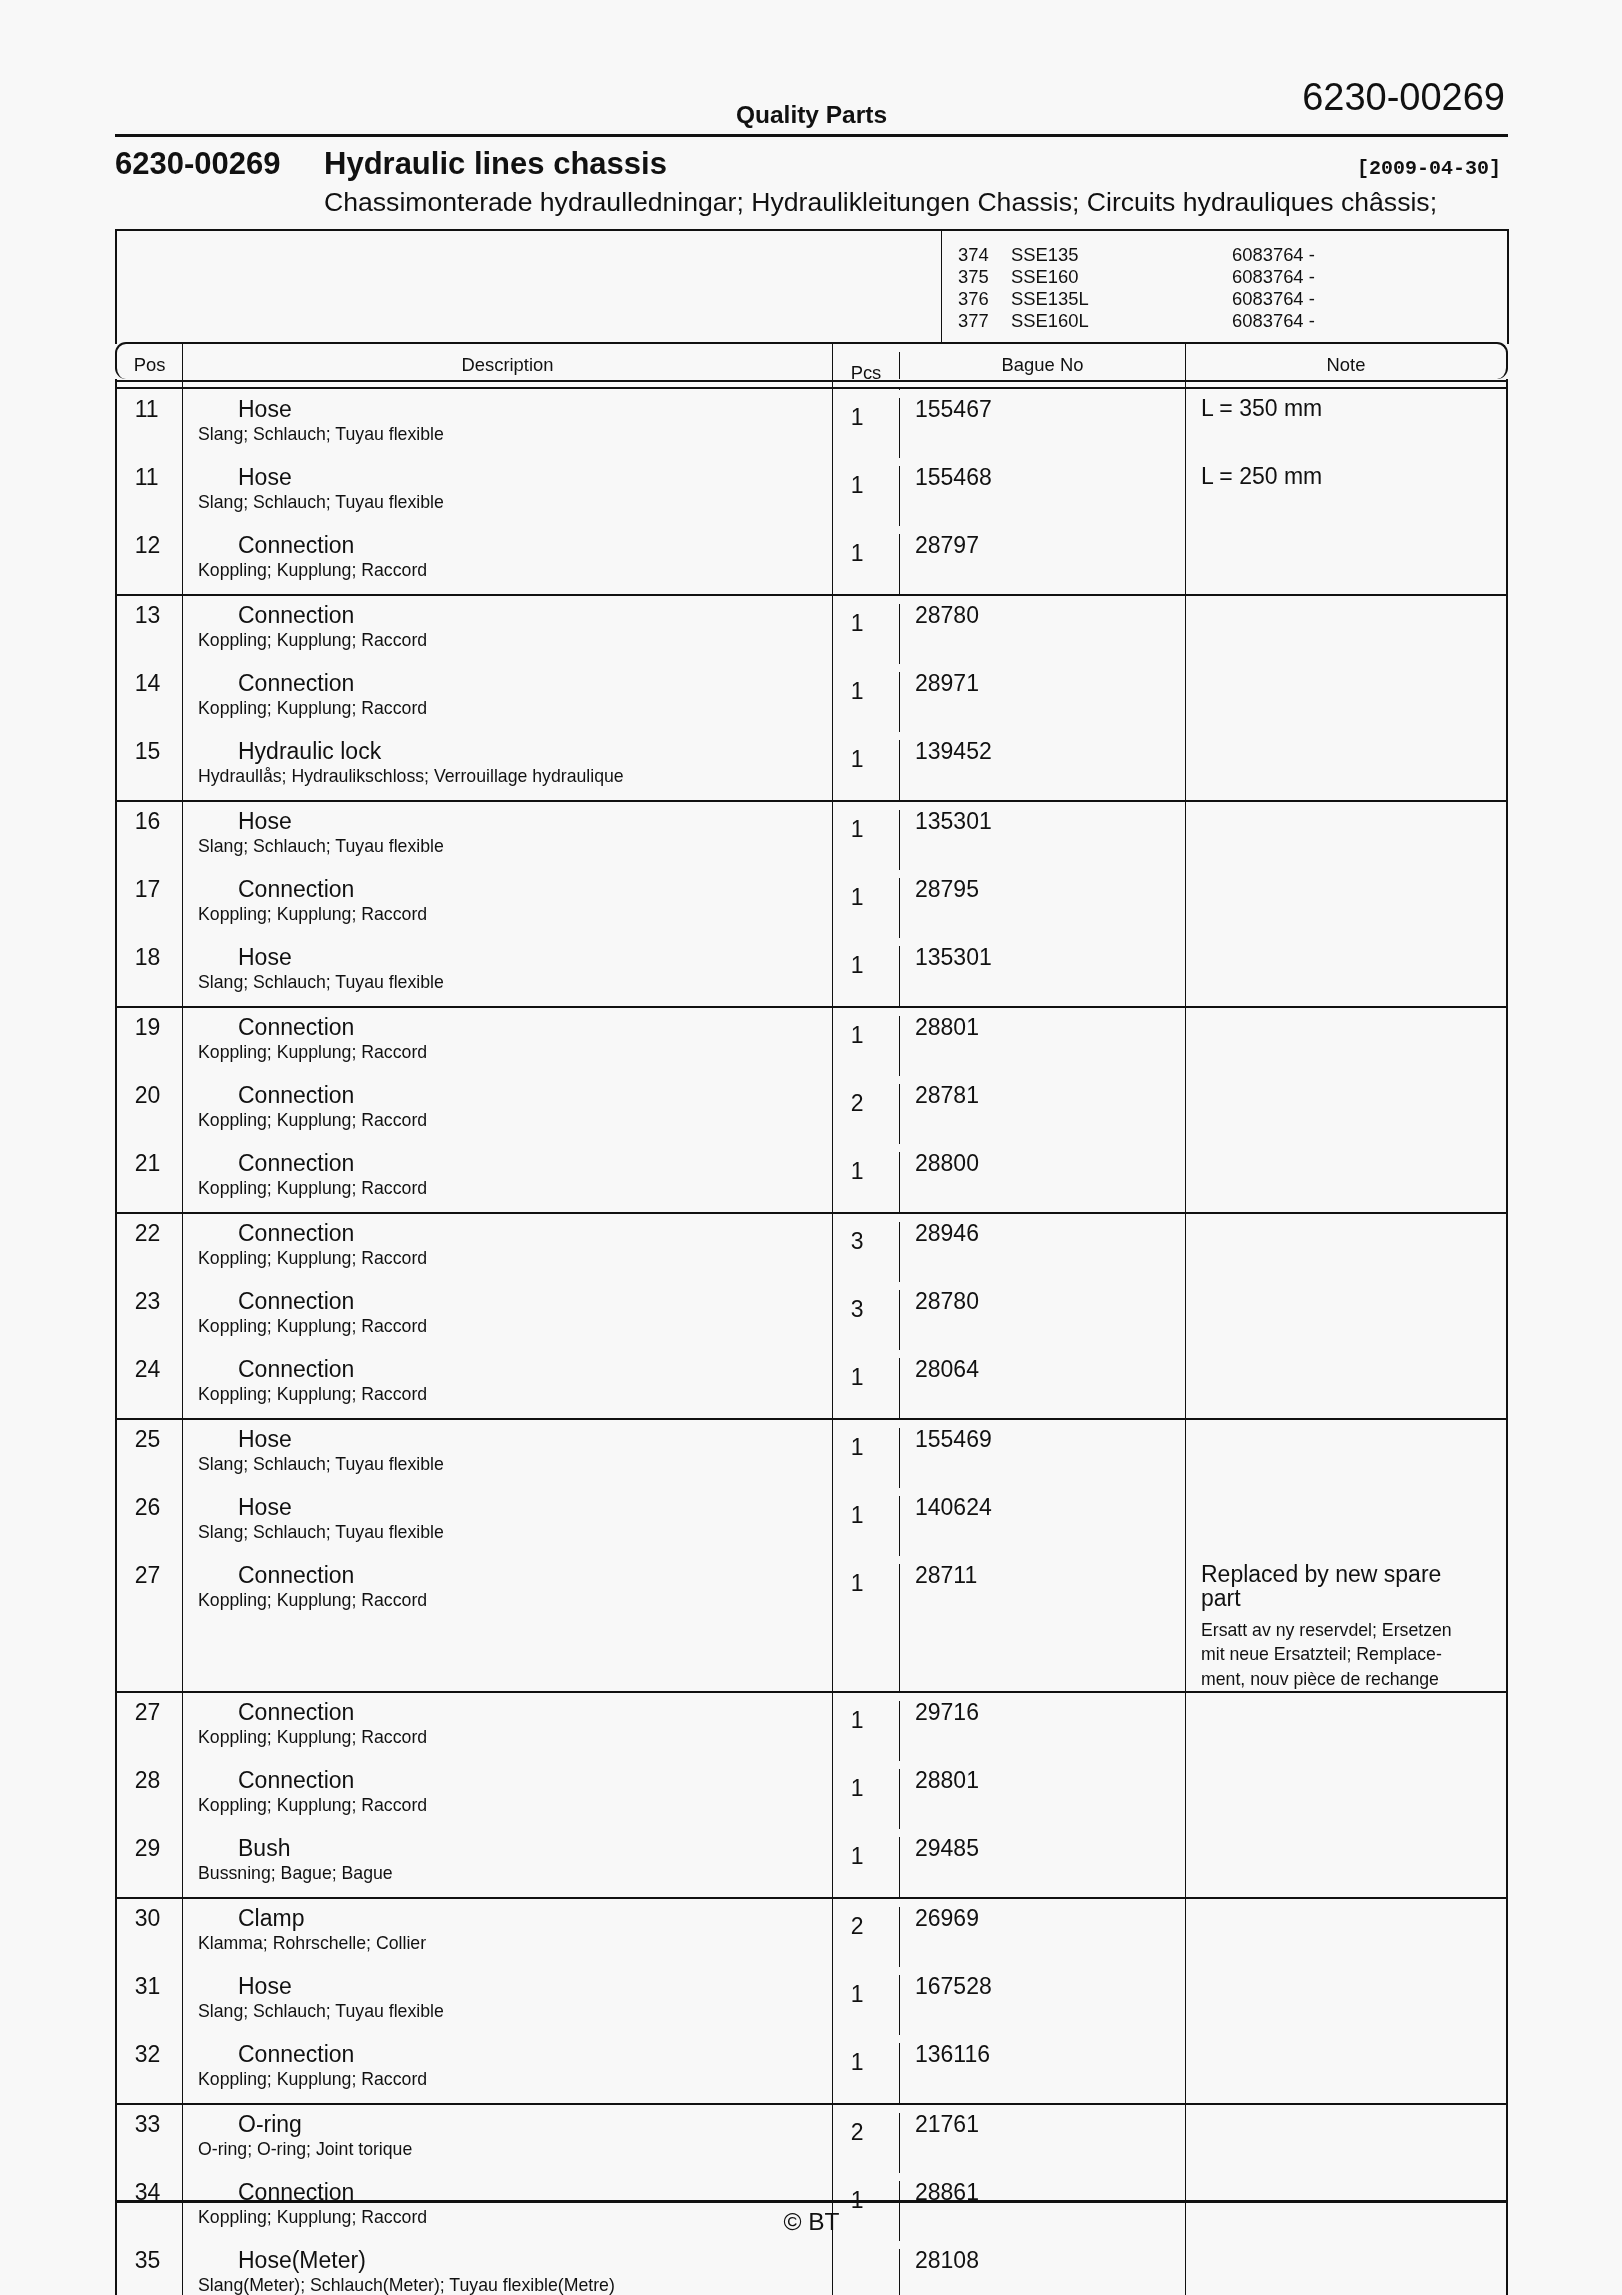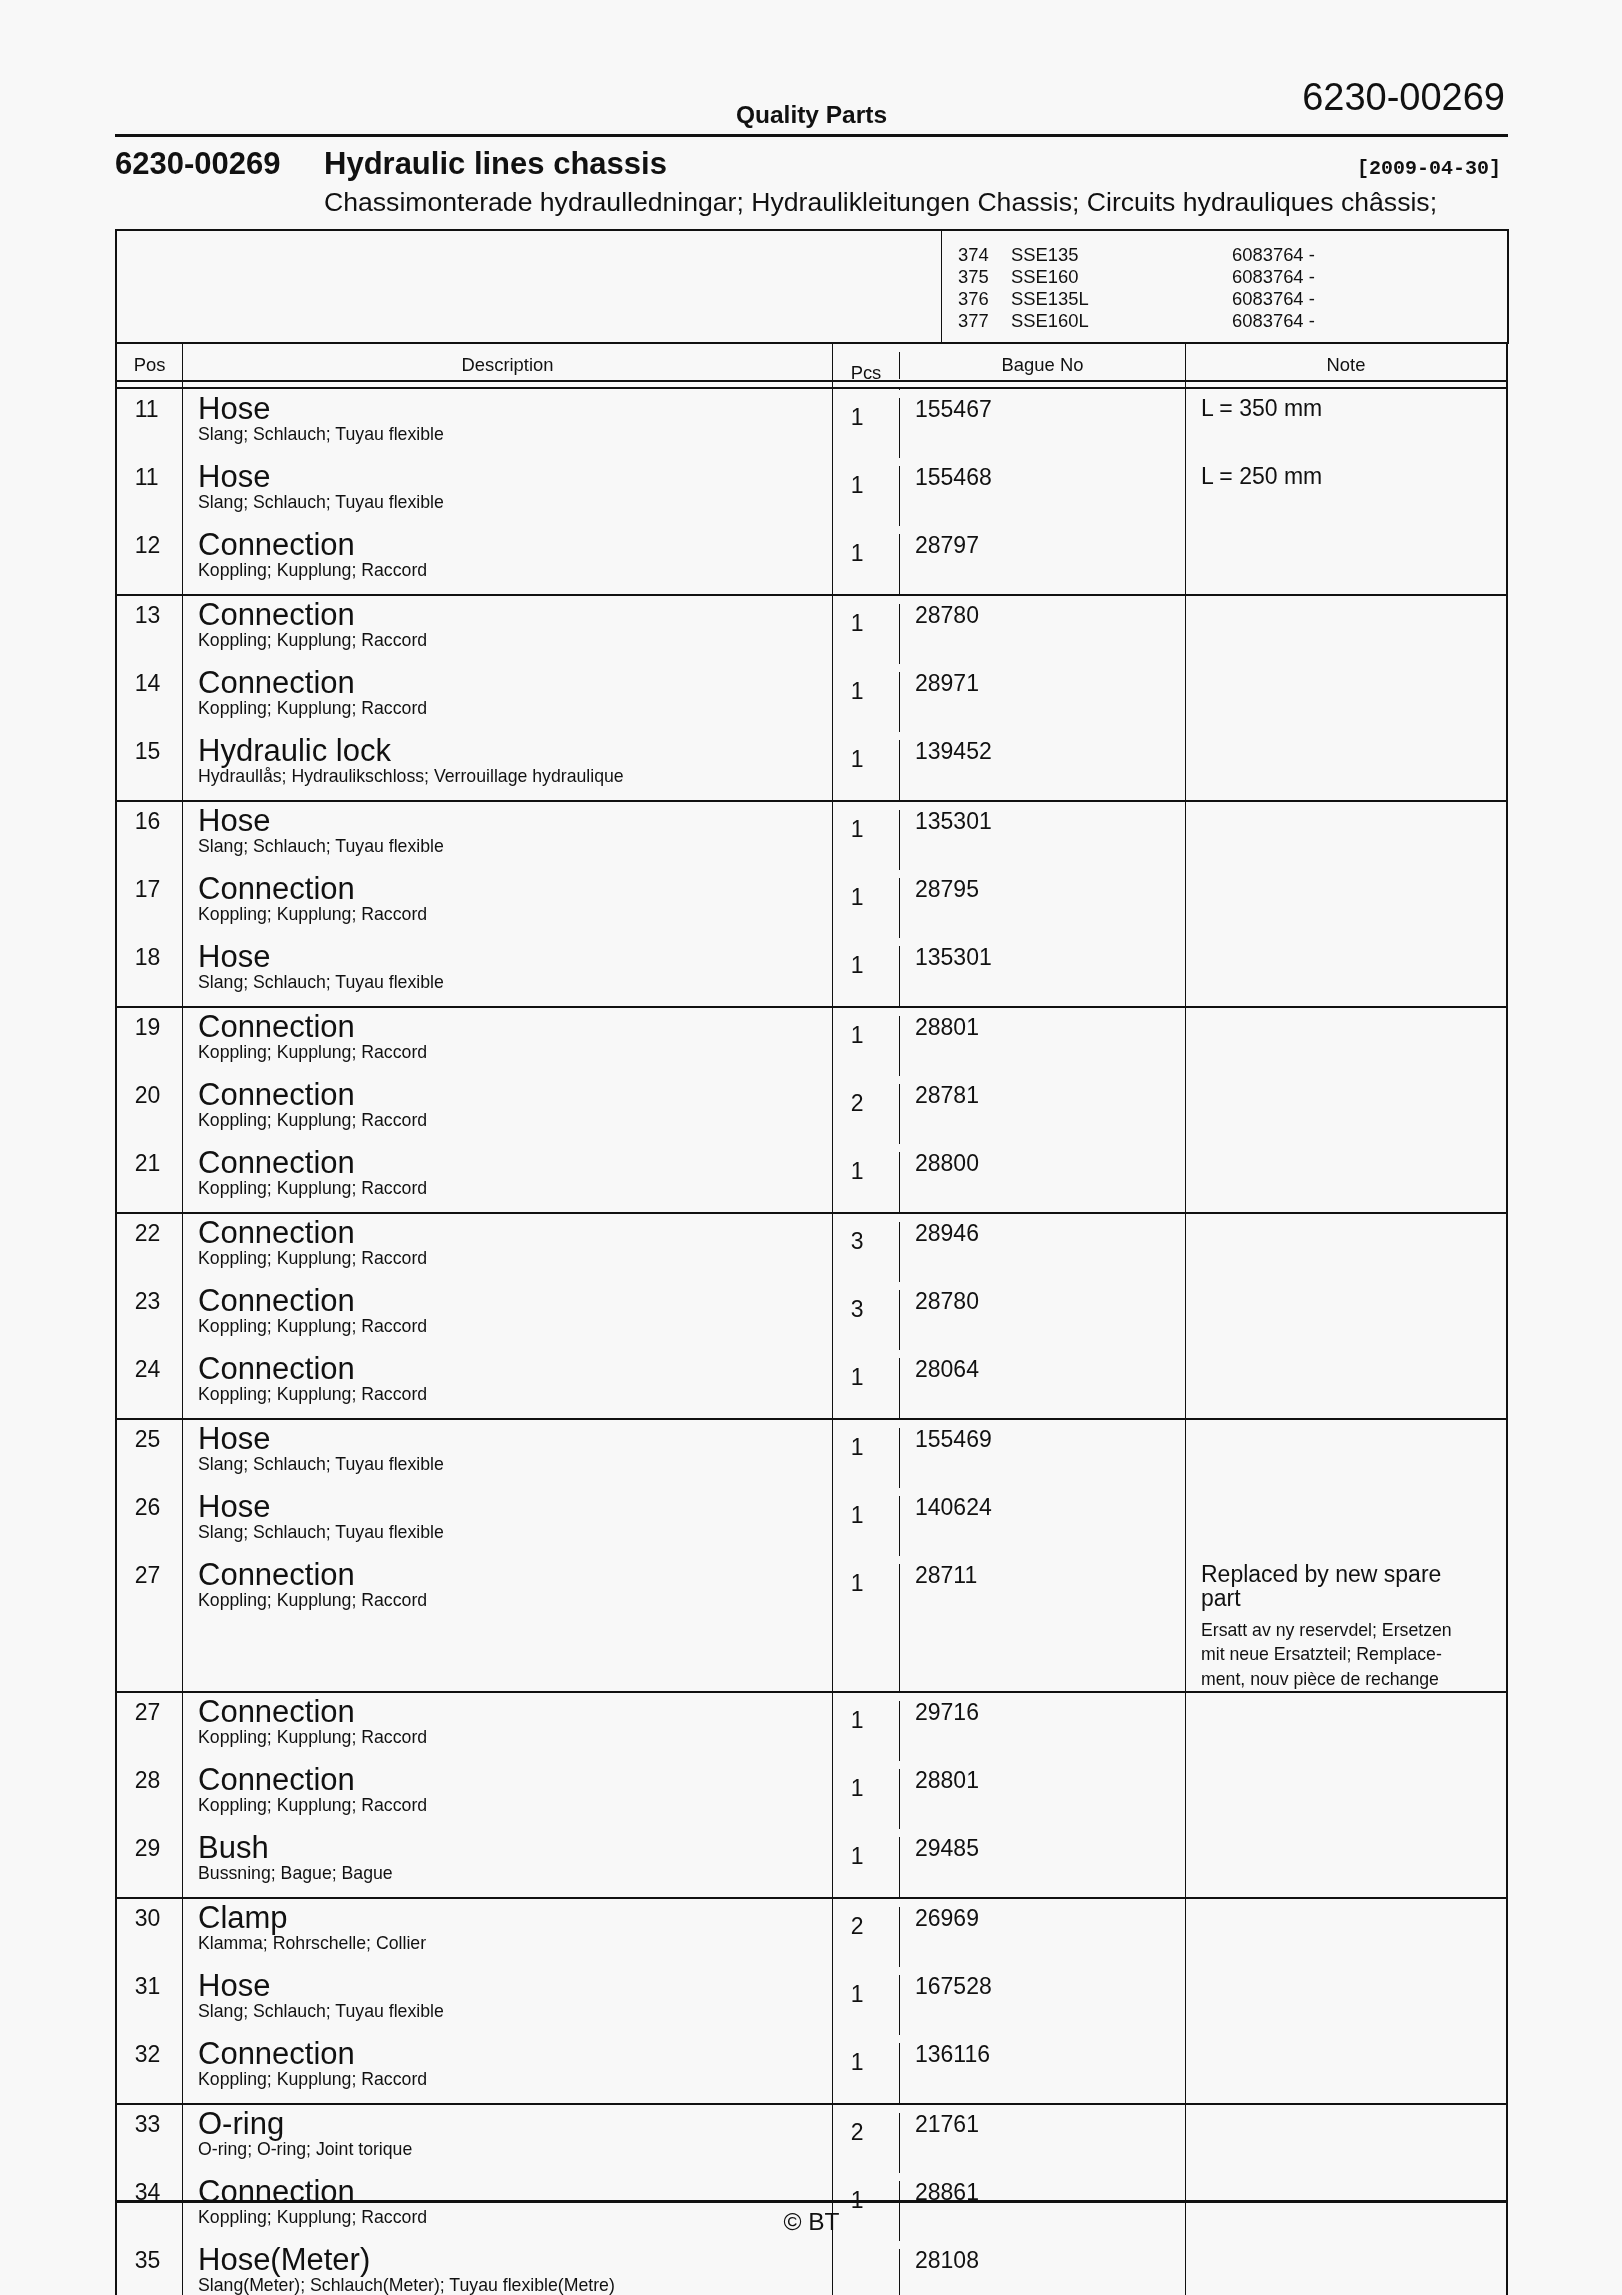--- a/index.html
+++ b/index.html
@@ -33,20 +33,21 @@
   .model-row { display: flex; }
   .model-row span:nth-child(1) { width: 53px; }
   .model-row span:nth-child(2) { width: 221px; }
 
   
   .tbl { left: 115px; top: 342px; width: 1393px; }
   .tbl-head {
     display: flex; height: 35px;
     border-left: 2px solid #111; border-right: 2px solid #111;
     border-top: 2.7px solid #111;
+    border-radius: 11px;
   }
   .tbl-head .c { font-size: 18.4px; text-align: center; line-height: 41px; }
   .double-rule { height: 11px; border-left: 2px solid #111; border-right: 2px solid #111; position: relative; display:flex; }
   .double-rule::before { content:""; position:absolute; left:0; right:0; top:1.4px; height:2px; background:#111; }
   .double-rule::after { content:""; position:absolute; left:0; right:0; top:7.5px; height:2px; background:#111; }
 
   .c { box-sizing: border-box; border-right: 1.4px solid #111; }
   .c:last-child { border-right: none; }
   .w-pos { width: 66px; }
   .w-desc { width: 650px; }
@@ -59,21 +60,21 @@
     border-bottom: 2px solid #111;
   }
   .group.last { border-bottom: none; }
   .row { display: flex; }
   .row .c { padding-top: 5.5px; min-height: 60px; }
   .row .pos { font-size: 23px; padding-left: 17.7px; }
   .row .pcs { font-size: 23px; padding-left: 17.7px; }
   .row .part { font-size: 23px; padding-left: 15px; }
   .row .desc { padding-left: 15px; }
   .row .note { padding-left: 15px; padding-right: 27px; }
-  .desc-main { font-size: 31px; line-height: 26px; }
+  .desc-main { font-size: 23px; line-height: 26px; margin-left: 40px; }
   .desc-sub { font-size: 17.7px; line-height: 24.5px; }
   .note-main { font-size: 23px; line-height: 24.5px; }
   .note-sub { font-size: 17.7px; line-height: 24.5px; margin-top: 7px; }
 
   .footer-rule { left: 115px; width: 1393px; top: 2200px; height: 2.7px; background: #111; }
   .footer-text { left: 115px; width: 1393px; top: 2208px; text-align: center; font-size: 24.5px; }
 </style>
 </head>
 <body>
 

